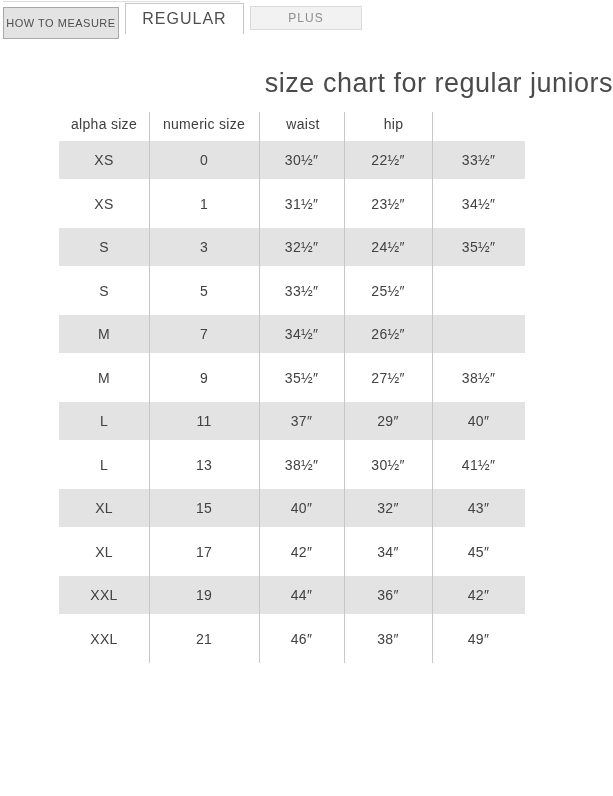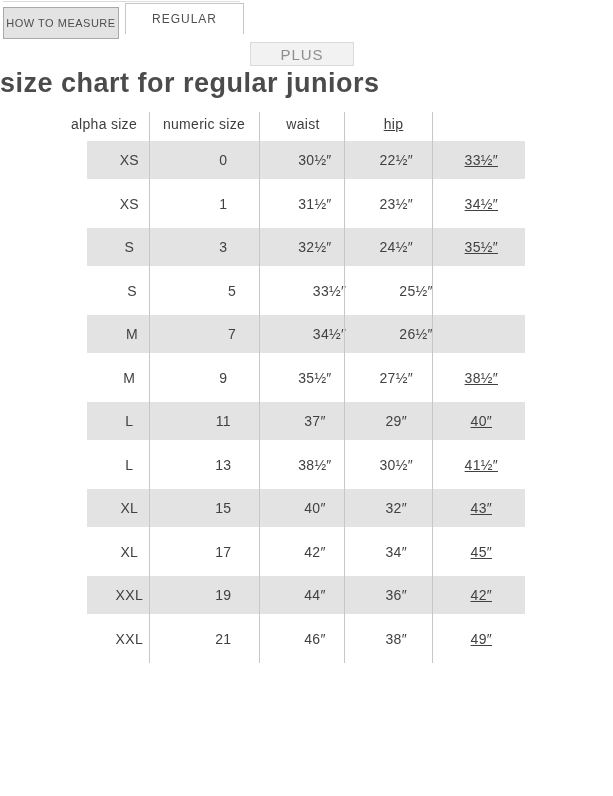--- a/index.html
+++ b/index.html
@@ -35,36 +35,35 @@
     border:1px solid var(--tab-inactive-border,#a9a9a9);
     color:var(--tab-text,#4f4f4f);
     font-size:11px; letter-spacing:0.5px;
   }
   .tab-regular {
     left:125px; top:3px; width:119px; height:31px;
     background:#ffffff;
     border:1px solid var(--tab-active-border,#c6c6c6);
     border-bottom:none;
     color:var(--tab-text,#4f4f4f);
-    font-size:12px;
+    font-size:16px;
   }
   .tab-plus {
-    left:250px; top:6px; width:104px; height:24px;
+    left:250px; top:6px; width:112px; height:24px;
     background:var(--tab-plus-bg,#f2f2f2);
     border:1px solid var(--tab-plus-border,#dadada);
     color:var(--tab-plus-text,#8e8e8e);
-    font-size:15px;
-    margin-top:36px;
+    font-size:12px;
   }
 
   
   .title {
     position:absolute; top:68px; left:0; width:613px;
-    text-align:left;
-    font-size:27px; font-weight:700;
+    text-align:right;
+    font-size:27px; font-weight:400;
     letter-spacing:0.5px;
     color:var(--title-text,#4b4b4b);
   }
 
   
   .table-wrap {
     position:absolute; top:112px; left:59px; width:466px;
   }
   .col-lines { position:absolute; inset:0; z-index:2; pointer-events:none; }
   .col-line {
@@ -76,33 +75,33 @@
   .col-line:nth-child(3){ left:285px; }
   .col-line:nth-child(4){ left:373px; }
 
   .thead { display:flex; height:24px; margin-bottom:5px; }
   .th {
     display:flex; align-items:center; justify-content:center;
     font-size:14px; color:var(--header-text,#3d3d3d);
     letter-spacing:0.3px;
   }
   .trow {
-    display:flex; height:38px; margin-bottom:5.5px;margin-left:28px;
+    display:flex; height:38px; margin-bottom:5.5px;
   }
   .trow.striped { background:var(--row-gray,#e3e3e3); }
   .td {
     display:flex; align-items:center; justify-content:center;
     font-size:14px; color:var(--cell-text,#414141);
     letter-spacing:0.3px;
   }
   .c0 { width:90px; }
   .c1 { width:110px; }
   .c2 { width:85px; }
   .c3 { width:88px; }
-  .c4 { width:93px;text-decoration:underline; }
+  .c4 { width:93px; }
 </style>
 </head>
 <body>
 
 <div class="page">
 
   <div class="top-line"></div>
 
   <div>
     <button class="tab tab-measure">HOW TO MEASURE</button>

